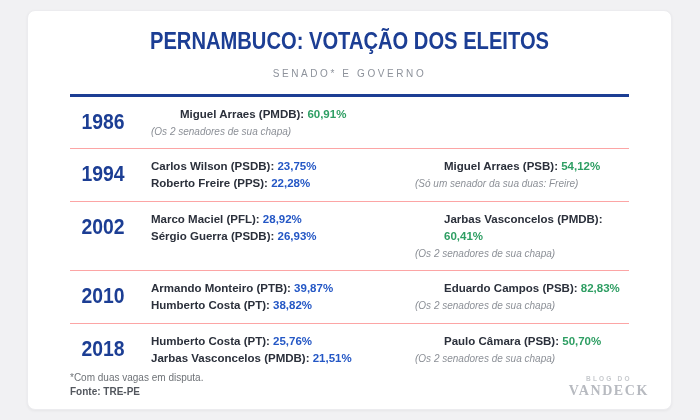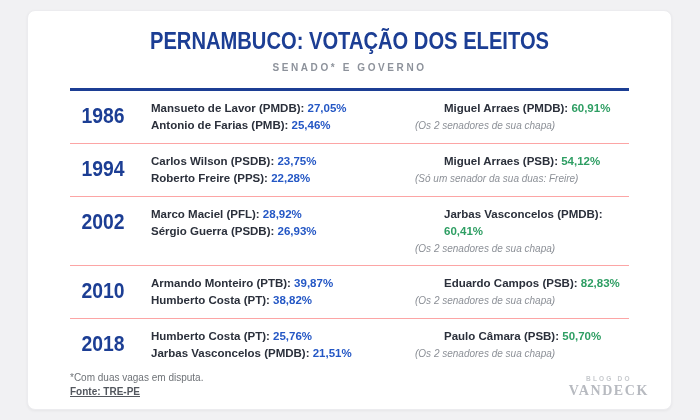--- a/index.html
+++ b/index.html
@@ -27,23 +27,23 @@
     font-size: 24px;
     line-height: 24px;
     transform: scaleX(0.84);
     transform-origin: 50% 50%;
     white-space: nowrap;
   }
   .subtitle {
     text-align: center;
     color: #8d929b;
     font-size: 10px;
-    font-weight: bold;
+    font-weight: normal;
     letter-spacing: 2.6px;
-    margin-top: 9px;
+    margin-top: 15px;
   }
   .blue-rule {
     height: 3px;
     background: #1c3e94;
     margin-top: 15px;
   }
   .grid3 {
     display: grid;
     grid-template-columns: 81px 264px 1fr;
   }
@@ -84,21 +84,21 @@
     margin-top: 2px;
   }
   .footer {
     position: absolute;
     left: 42px; right: 18px; bottom: 10px;
     display: flex;
     justify-content: space-between;
     align-items: flex-end;
   }
   .foot-note { font-size: 10px; line-height: 14px; color: #6e7277; text-align: center; }
-  .foot-source { font-size: 10px; line-height: 14px; font-weight: bold; color: #53575e; text-decoration: underline; }
+  .foot-source { font-size: 10px; line-height: 14px; font-weight: bold; color: #53575e; }
   .logo { display: flex; flex-direction: column; align-items: center; padding-right: 4px; }
   .logo-top {
     font-size: 6.5px; letter-spacing: 2.2px; font-weight: bold; color: #c6c9cd;
   }
   .logo-bottom {
     font-size: 14px; letter-spacing: 1.6px; font-weight: bold; color: #b7bac0;
     margin-top: 1px;
     font-family: Liberation Serif, serif;
   }
 </style>
@@ -108,24 +108,20 @@
 <div class="card">
   <div class="title">PERNAMBUCO: VOTAÇÃO DOS ELEITOS</div>
   <div class="subtitle">SENADO* E GOVERNO</div>
   <div class="blue-rule"></div>
 
 
   <div id="rows">
   <div class="grid3 trow">
     <div class="cell-year">
       <span class="year">1986</span>
-    </div>
-    <div class="cell-sen">
-      <div class="sen-line"><span class="sen-name">Mansueto de Lavor (PMDB):</span> <span class="pct-blue">27,05%</span></div>
-      <div class="sen-line"><span class="sen-name">Antonio de Farias (PMB):</span> <span class="pct-blue">25,46%</span></div>
     </div>
     <div class="cell-gov">
       <div class="gov-line"><span class="gov-name">Miguel Arraes (PMDB):</span> <span class="pct-green">60,91%</span></div>
       <div class="gov-note">(Os 2 senadores de sua chapa)</div>
     </div>
   </div>
 
   <div class="grid3 trow">
     <div class="cell-year">
       <span class="year">1994</span>

